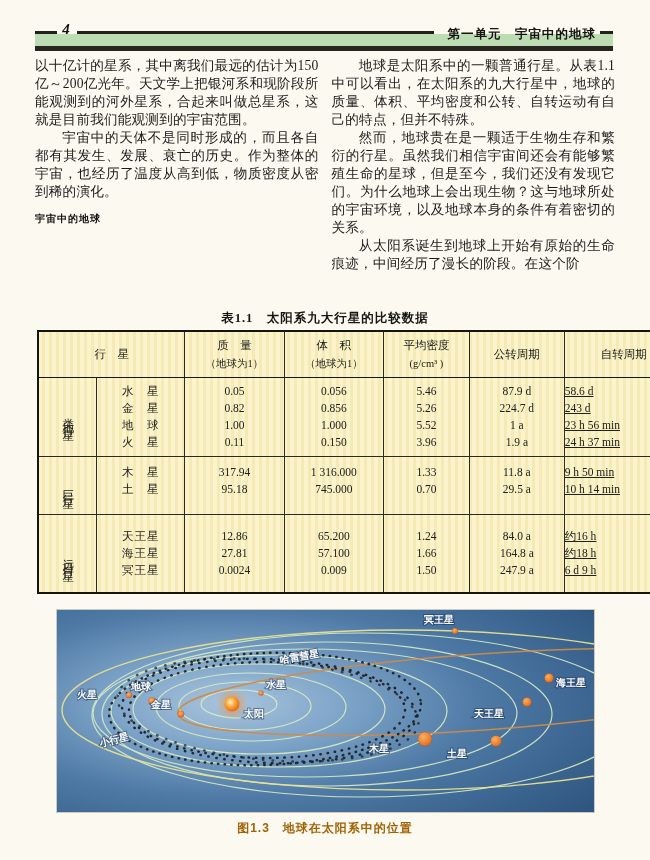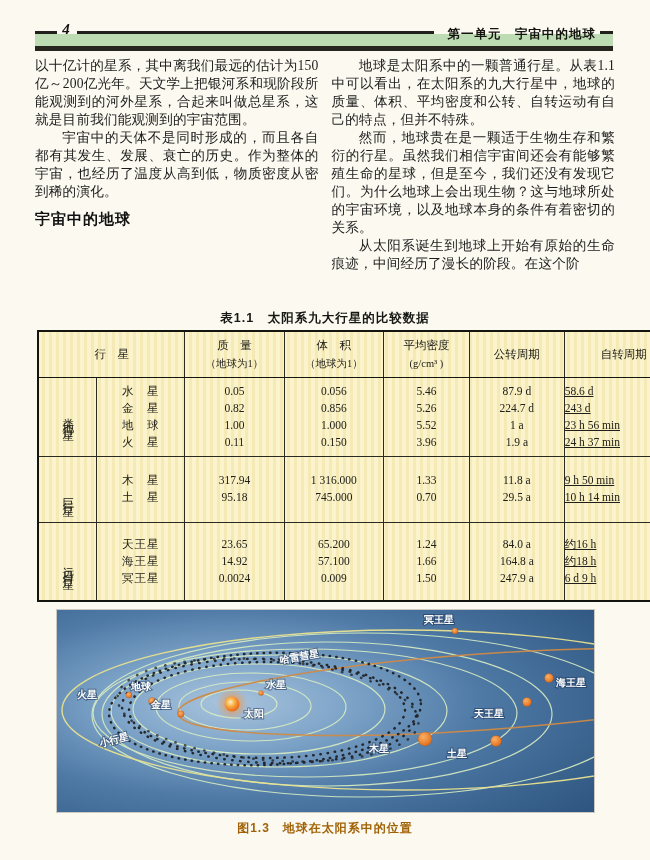--- a/index.html
+++ b/index.html
@@ -28,28 +28,28 @@
   .dark-band{position:absolute; left:35px; top:46px; width:578px; height:5px; background:#26261e;}
   
   .columns{
     position:absolute; left:35px; top:57px; width:580px; display:flex; gap:13px;
   }
   .col{flex:1; font-size:13.6px; line-height:18px; letter-spacing:0.2px;
        text-align:justify; text-justify:inter-ideograph;}
   .col p{margin:0; text-indent:2em;}
   .col p.noindent{text-indent:0;}
   .sec-heading{
-    margin:9px 0 5px 0; font-size:15px; font-weight:bold; color:#111;
+    margin:9px 0 5px 0; font-size:10px; font-weight:bold; color:#111;
     font-family:"Liberation Sans","DejaVu Sans",sans-serif; letter-spacing:1px;
   }
   
   .table-title{
     position:absolute; left:0; top:310px; width:650px; text-align:center;
     font-size:12.5px; font-weight:bold; letter-spacing:1px; color:#161612;
-    font-family:Liberation Sans, sans-serif;
+    font-family:Liberation Serif, serif;
   }
   table.planets{
     position:absolute; left:37px; top:330px; width:648px;
     border-collapse:collapse; table-layout:fixed;
     background:repeating-linear-gradient(90deg,#fbf3cb 0px,#fbf3cb 4px,#f5eab6 4px,#f5eab6 7px);
     border:2px solid #15150f;
     font-size:11.5px; color:#20201a;
   }
   table.planets col.c-group{width:52px;}
   table.planets col.c-name{width:78px;}
@@ -67,21 +67,21 @@
     font-size:11.5px;
   }
   table.planets thead .sub{display:block; font-size:10.5px; margin-top:1px;}
   tbody.grp{border-top:1px solid #2a2a20;}
   td.group-label{text-align:center; vertical-align:middle;}
   .vtext{writing-mode:vertical-rl; text-orientation:upright; letter-spacing:4px; line-height:1;}
   td.pname{text-align:center; letter-spacing:1px;}
   td.num{text-align:center;}
   td.rot{text-align:left; padding-left:16px;text-decoration:underline;}
   tbody.g1 tr:first-child td{padding-top:5px;}  tbody.g1 tr:last-child td{padding-bottom:5px;margin-top:38px;}
-  tbody.g2 tr:first-child td{padding-top:15px;} tbody.g2 tr:last-child td{padding-bottom:16px;}
+  tbody.g2 tr:first-child td{padding-top:7px;} tbody.g2 tr:last-child td{padding-bottom:16px;}
   tbody.g3 tr:first-child td{padding-top:13px;} tbody.g3 tr:last-child td{padding-bottom:13px;}
   
   .figure-wrap{position:absolute; left:57px; top:610px; width:537px; height:202px;
     box-shadow:0 0 0 1px rgba(60,60,50,0.25);}
   .fig-caption{
     position:absolute; left:0; top:820px; width:650px; text-align:center;
     font-size:12px; font-weight:600; letter-spacing:1px; color:#a16207;
     font-family:"Liberation Sans","DejaVu Sans",sans-serif;
   }
   svg text.plabel{
@@ -188,29 +188,29 @@
         <td class="num">745.000</td>
         <td class="num">0.70</td>
         <td class="num">29.5 a</td>
         <td class="rot">10 h 14 min</td>
       </tr>
     </tbody>
     <tbody class="grp g3">
       <tr>
         <td class="group-label first" rowspan="3"><span class="vtext">远日行星</span></td>
         <td class="pname">天王星</td>
-        <td class="num">23.65</td>
+        <td class="num">12.86</td>
         <td class="num">65.200</td>
         <td class="num">1.24</td>
         <td class="num">84.0 a</td>
         <td class="rot">约16 h</td>
       </tr>
       <tr>
         <td class="pname">海王星</td>
-        <td class="num">14.92</td>
+        <td class="num">27.81</td>
         <td class="num">57.100</td>
         <td class="num">1.66</td>
         <td class="num">164.8 a</td>
         <td class="rot">约18 h</td>
       </tr>
       <tr>
         <td class="pname">冥王星</td>
         <td class="num">0.0024</td>
         <td class="num">0.009</td>
         <td class="num">1.50</td>

